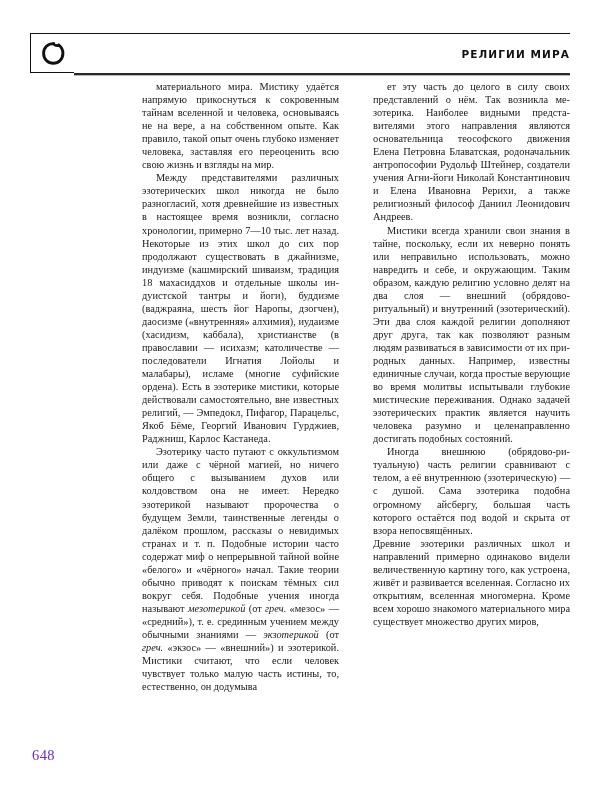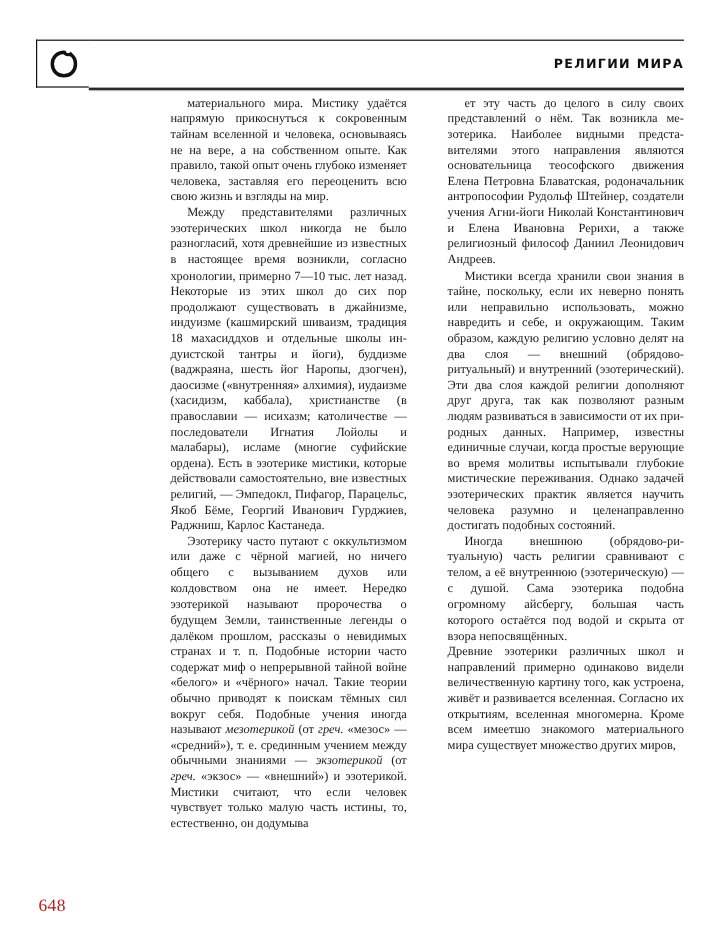--- a/index.html
+++ b/index.html
@@ -119,21 +119,21 @@
     text-indent: 0;
     letter-spacing: 0.15px;
   }
 
   
   .folio {
     position: absolute;
     left: 32px;
     top: 747px;
     font-size: 14.5px;
-    color: #b91c1c;
+    color: #6d28d9;
     letter-spacing: 0.4px;
   }
 </style>
 </head>
 <body>
 
 <div class="page">
 
   <div class="running-head">
 
@@ -160,20 +160,20 @@
     <div class="col col-left">
       <p>материального мира. Мистику удаёт­ся напрямую прикоснуться к сокро­венным тайнам вселенной и человека, основываясь не на вере, а на собст­венном опыте. Как правило, такой опыт очень глубоко изменяет челове­ка, заставляя его переоценить всю свою жизнь и взгляды на мир.</p>
       <p>Между представителями различ­ных эзотерических школ никогда не было разногласий, хотя древнейшие из известных в настоящее время возник­ли, согласно хронологии, примерно 7—10 тыс. лет назад. Некоторые из этих школ до сих пор продолжают су­ществовать в джайнизме, индуизме (кашмирский шиваизм, традиция 18 махасиддхов и отдельные школы ин­дуистской тантры и йоги), буддизме (ваджраяна, шесть йог Наропы, дзог­чен), даосизме («внутренняя» алхимия), иудаизме (хасидизм, каббала), христи­анстве (в православии — исихазм; ка­толичестве — последователи Игнатия Лойолы и малабары), исламе (многие суфийские ордена). Есть в эзотерике мистики, которые действовали само­стоятельно, вне известных религий, — Эмпедокл, Пифагор, Парацельс, Якоб Бёме, Георгий Иванович Гурджиев, Раджниш, Карлос Кастанеда.</p>
       <p><span>Эзотерику часто путают с оккуль­тизмом или даже с чёрной магией, но ничего общего с вызыванием духов или колдовством она не имеет. Неред­ко эзотерикой называют пророчества о будущем Земли, таинственные легенды о далёком прошлом, рассказы о неви­димых странах и т. п. Подобные истории часто содержат миф о не­прерывной тайной войне «белого» и «чёрного» начал. Такие теории обычно приводят к поискам тёмных  сил вокруг себя. Подобные учения иногда называ­ют </span><i>мезотерикой</i><span> (от </span><i>греч.</i><span> «мезос» — «средний»), т. е. срединным учением между обычными знаниями — </span><i>экзоте­рикой</i><span> (от </span><i>греч.</i><span> «экзос» — «внешний») и эзотерикой. Мистики считают, что если человек чувствует только малую часть истины, то, естественно, он додумыва­</span></p>
     </div>
 
     <div class="col col-right">
       <p>ет эту часть до целого в силу своих представлений о нём. Так возникла ме­зотерика. Наиболее видными предста­вителями этого направления являются основательница теософского движения Елена Петровна Блаватская, родона­чальник антропософии Рудольф Штей­нер, создатели учения Агни-йоги Нико­лай Константинович и Елена Ивановна Рерихи, а также религиозный философ Даниил Леонидович Андреев.</p>
       <p>Мистики всегда хранили свои зна­ния в тайне, поскольку, если их невер­но понять или неправильно использо­вать, можно навредить и себе, и окружающим. Таким образом, каждую религию условно делят на два слоя — внешний (обрядово-ритуальный) и внутренний (эзотерический). Эти два слоя каждой религии дополняют друг друга, так как позволяют разным людям развиваться в зависимости от их при­родных данных. Например, известны единичные случаи, когда простые ве­рующие во время молитвы испытыва­ли глубокие мистические переживания. Однако задачей эзотерических практик является научить человека разумно и целенаправленно достигать подобных состояний.</p>
       <p>Иногда внешнюю (обрядово-ри­туальную) часть религии сравнивают с телом, а её внутреннюю (эзотеричес­кую) — с душой. Сама эзотерика подоб­на огромному айсбергу, большая часть которого остаётся под водой и скрыта от взора непосвящённых.</p>
-      <p class="no-indent">Древние эзотерики различных школ и направлений примерно одинаково ви­дели величественную картину того, как устроена, живёт и развивается все­ленная. Согласно их открытиям, все­ленная многомерна. Кроме всем имеет­шо знакомого материального мира существует множество других миров,</p>
+      <p class="no-indent">Древние эзотерики различных школ и направлений примерно одинаково ви­дели величественную картину того, как устроена, живёт и развивается все­ленная. Согласно их открытиям, все­ленная многомерна. Кроме всем хоро­шо знакомого материального мира существует множество других миров,</p>
     </div>
 
   </div>
 
   <div class="folio">648</div>
 
 </div>
 
 </body></html>

